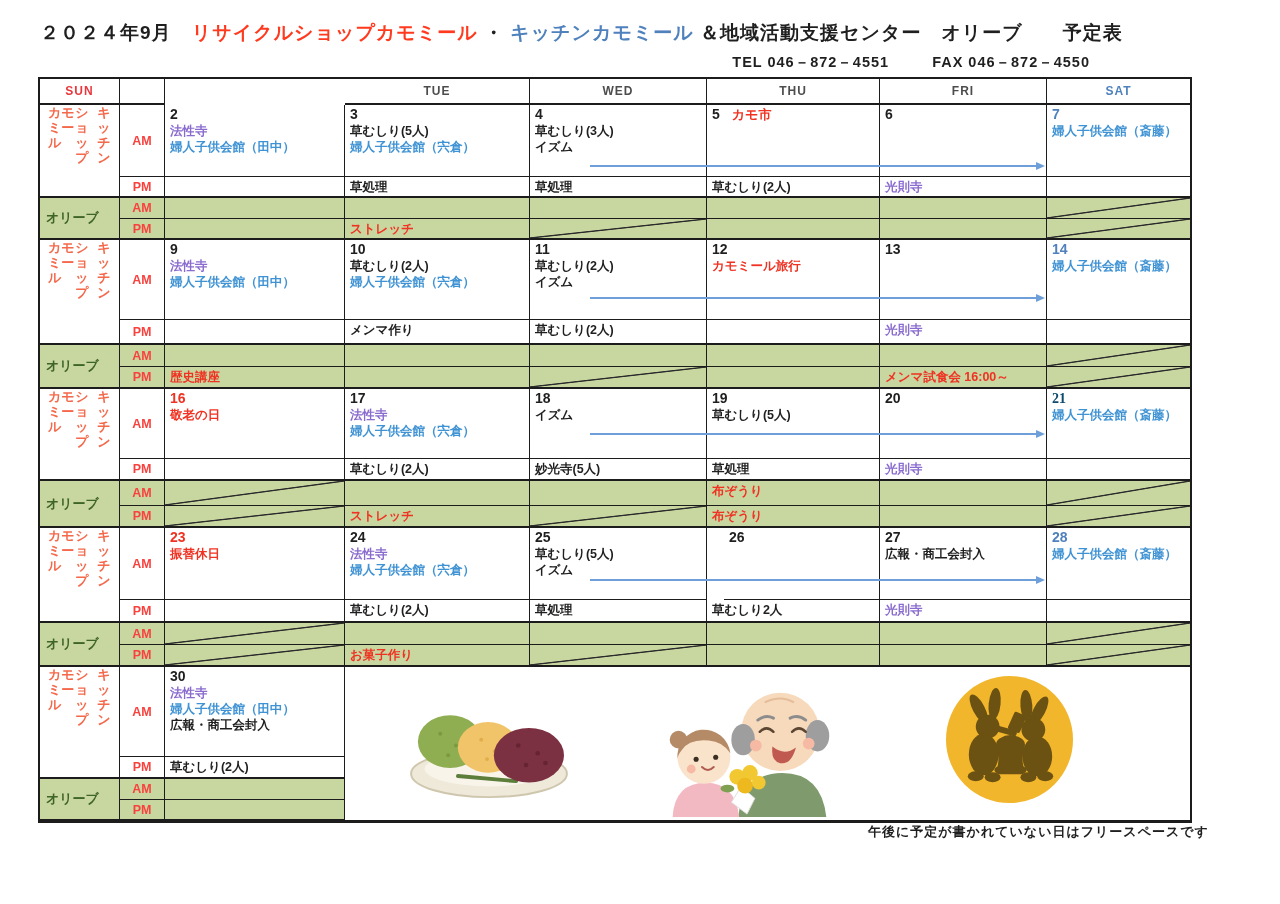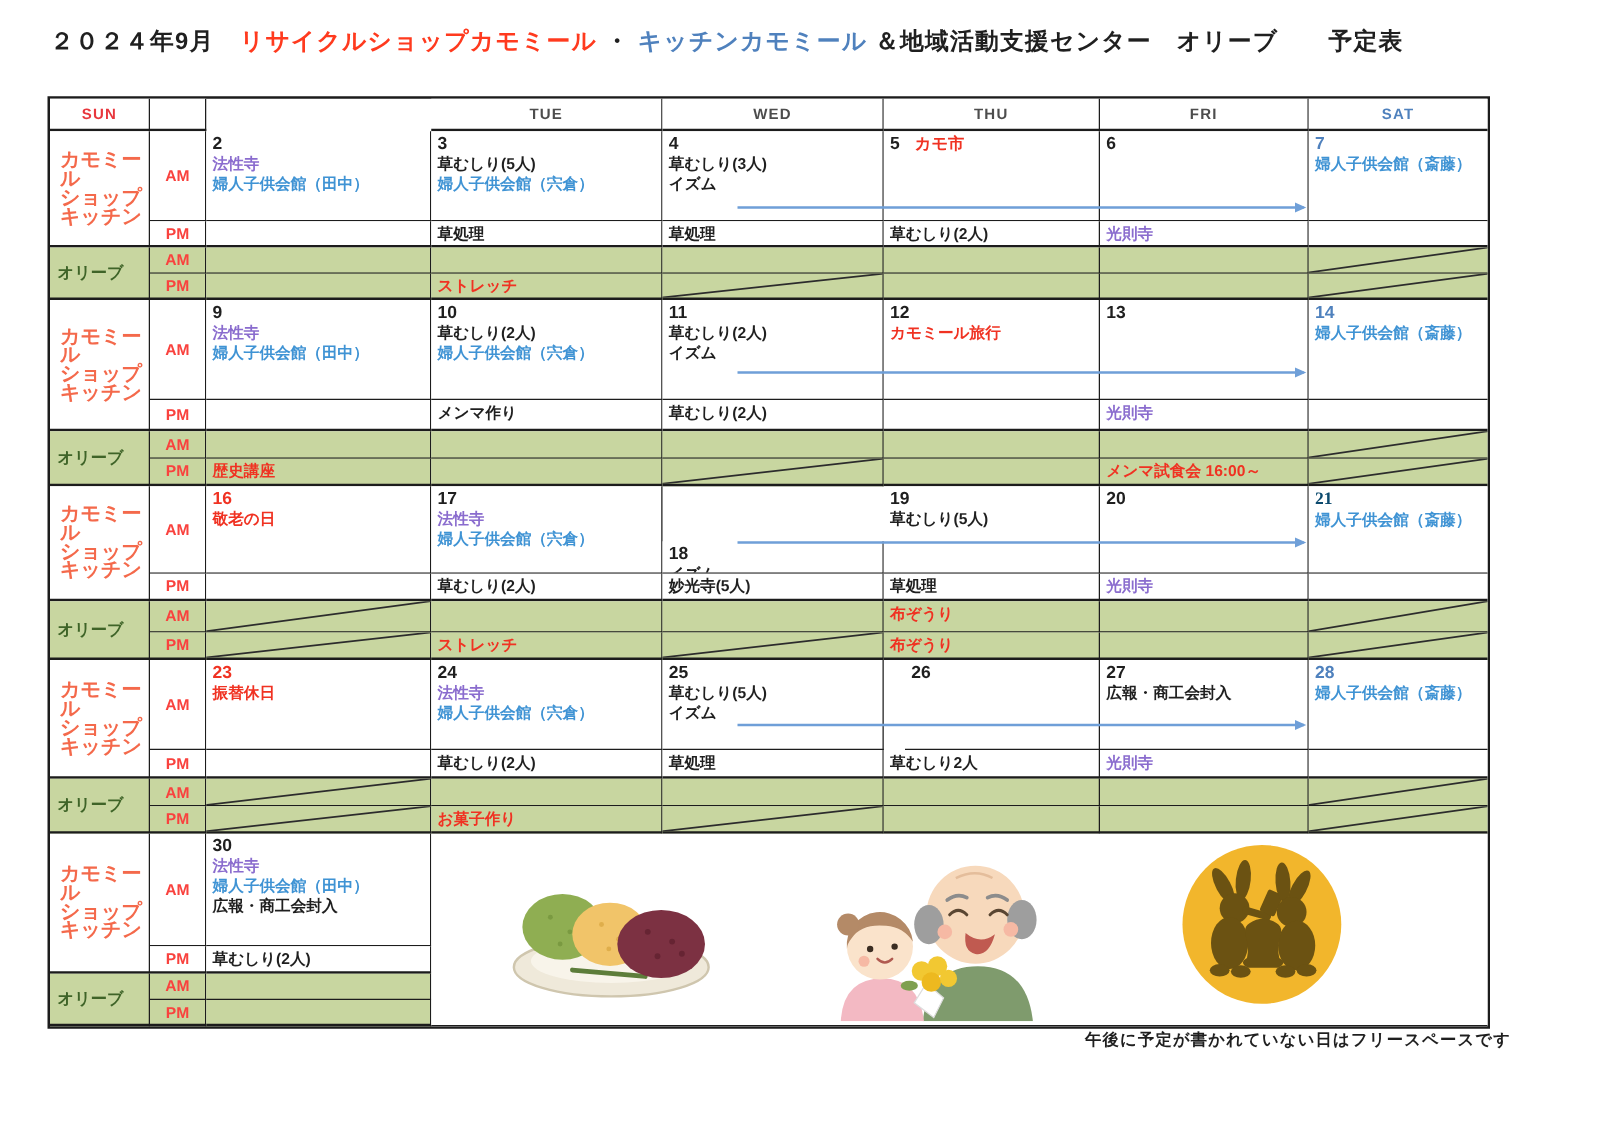--- a/index.html
+++ b/index.html
@@ -18,22 +18,22 @@
        grid-template-columns:80px 45px 180px 185px 177px 173px 167px 143px;
        grid-template-rows:26px 72px 21px 21px 21px 80px 25px 22px 22px 70px 22px 25px 22px 72px 23px 22px 22px 90px 22px 21px 21px;}
   .cell{position:relative;box-sizing:border-box;overflow:hidden;background:#fff;
         border-right:1px solid #1c1c1c;border-bottom:1px solid #1c1c1c;}
   .bb2{border-bottom-width:2px;}
   .green{background:#c8d6a0;}
   .diag{background-image:linear-gradient(to bottom right,
          transparent calc(50% - 1.1px), #2c2c2c calc(50% - 0.3px),
          #2c2c2c calc(50% + 0.3px), transparent calc(50% + 1.1px));}
   .hdr{display:flex;align-items:center;justify-content:center;font-size:12px;letter-spacing:1px;}
-  .chamlab{display:flex;flex-direction:column;justify-content:center;
-           font-size:16px;line-height:15px;padding-left:8px;}
+  .chamlab{display:flex;flex-direction:row;justify-content:center;
+           font-size:13px;line-height:15px;padding-left:8px;}
   .olvlab{display:flex;align-items:center;font-size:13px;padding-left:6px;}
   .ampm{display:flex;align-items:center;justify-content:center;font-size:12.5px;}
   .date-line{font-size:14px;line-height:17px;padding:1px 2px 0 5px;}
   .date-suffix{margin-left:12px;font-size:13px;}
   .ln{font-size:12.5px;line-height:16px;padding-left:5px;white-space:nowrap;}
   .ptxt{display:block;font-size:12.5px;line-height:15px;padding:3px 0 0 5px;white-space:nowrap;}
   .sched-arrow{position:absolute;height:0;border-top:2px solid #6f9fd8;}
   .sched-arrow::after{content:"";position:absolute;right:-2px;top:-5px;width:0;height:0;
         border-left:9px solid #6f9fd8;border-top:4px solid transparent;border-bottom:4px solid transparent;}
   .merged{position:relative;}
@@ -46,20 +46,24 @@
 <div class="page">
 
   <div class="title">
     <span>２０２４年9月</span>
     <span class="gap" style="color:#ff3a1e;">リサイクルショップカモミール</span>
     <span>・</span>
     <span style="color:#4f81bd;">キッチンカモミール</span>
     <span>＆地域活動支援センター　オリーブ　　予定表</span>
   </div>
 
+  <div class="contact">
+    <span>TEL  046－872－4551</span>
+    <span class="fax">FAX  046－872－4550</span>
+  </div>
 
   <div class="cal" id="calendar">
       <div class="cell hdr bb2" style="grid-area: 1 / 1; color: rgb(232, 55, 61);">
         <span>SUN</span>
       </div>
       <div class="cell hdr bb2" style="grid-area: 1 / 2;"></div>
       <div class="cell hdr bb2" style="grid-area: 1 / 4; color: rgb(77, 77, 77);">
         <span>TUE</span>
       </div>
       <div class="cell hdr bb2" style="grid-area: 1 / 5; color: rgb(77, 77, 77);">
@@ -255,21 +259,21 @@
         <div class="ln" style="color: rgb(138, 108, 206);">法性寺</div>
         <div class="ln" style="color: rgb(63, 147, 212);">婦人子供会館（宍倉）</div>
       </div>
       <div class="cell bb2" style="grid-area: 11 / 4;">
         <span class="ptxt" style="color: rgb(31, 31, 31);">草むしり(2人)</span>
       </div>
       <div class="cell green" style="grid-area: 12 / 4;"></div>
       <div class="cell green bb2" style="grid-area: 13 / 4;">
         <span class="ptxt" style="color: rgb(240, 50, 34);">ストレッチ</span>
       </div>
-      <div class="cell " style="grid-area: 10 / 5; margin-top: 44px;">
+      <div class="cell " style="grid-area: 10 / 5;">
         <div class="date-line"><span style="color: rgb(31, 31, 31);">18</span></div>
         <div class="ln" style="color: rgb(31, 31, 31);">イズム</div>
       </div>
       <div class="cell bb2" style="grid-area: 11 / 5;">
         <span class="ptxt" style="color: rgb(31, 31, 31);">妙光寺(5人)</span>
       </div>
       <div class="cell green" style="grid-area: 12 / 5;"></div>
       <div class="cell green bb2 diag" style="grid-area: 13 / 5;"></div>
       <div class="cell " style="grid-area: 10 / 6;">
         <div class="date-line"><span style="color: rgb(31, 31, 31);">19</span></div>

